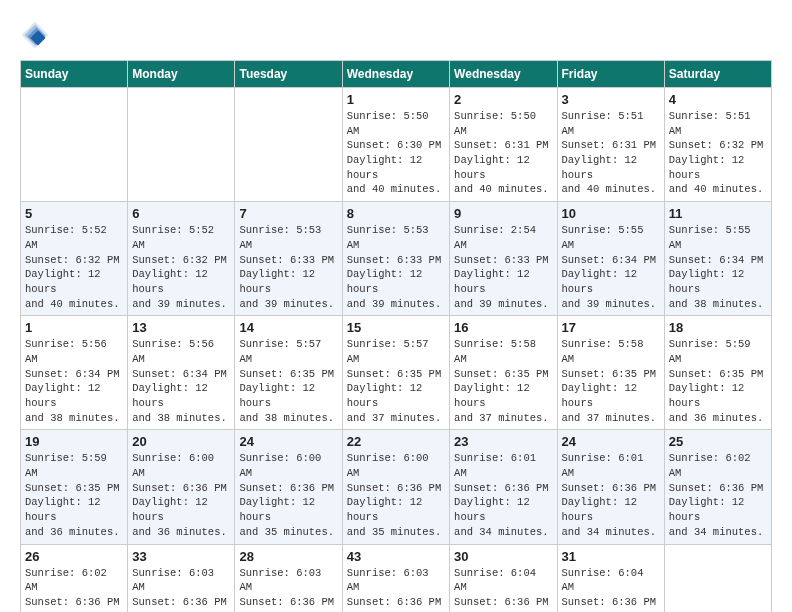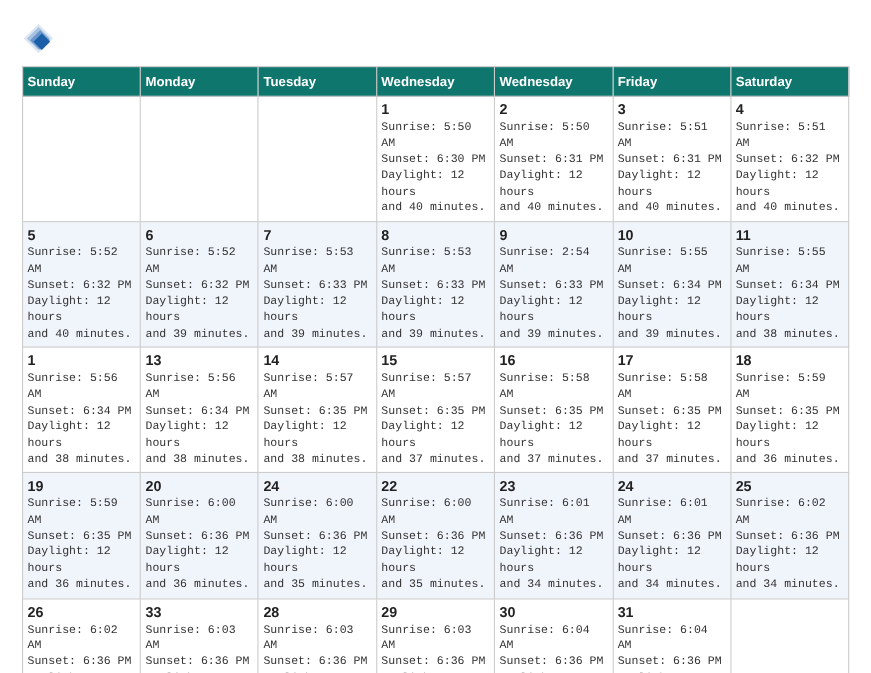--- a/index.html
+++ b/index.html
@@ -325,21 +325,21 @@
 and 33 minutes.</div>
         </td>
         <td>
           <span class="day-number">28</span>
           <div class="day-info" style="white-space: pre-line;">Sunrise: 6:03 AM
 Sunset: 6:36 PM
 Daylight: 12 hours
 and 32 minutes.</div>
         </td>
         <td>
-          <span class="day-number">29</span>
+          <span class="day-number">43</span>
           <div class="day-info" style="white-space: pre-line;">Sunrise: 6:03 AM
 Sunset: 6:36 PM
 Daylight: 12 hours
 and 32 minutes.</div>
         </td>
         <td>
           <span class="day-number">30</span>
           <div class="day-info" style="white-space: pre-line;">Sunrise: 6:04 AM
 Sunset: 6:36 PM
 Daylight: 12 hours

